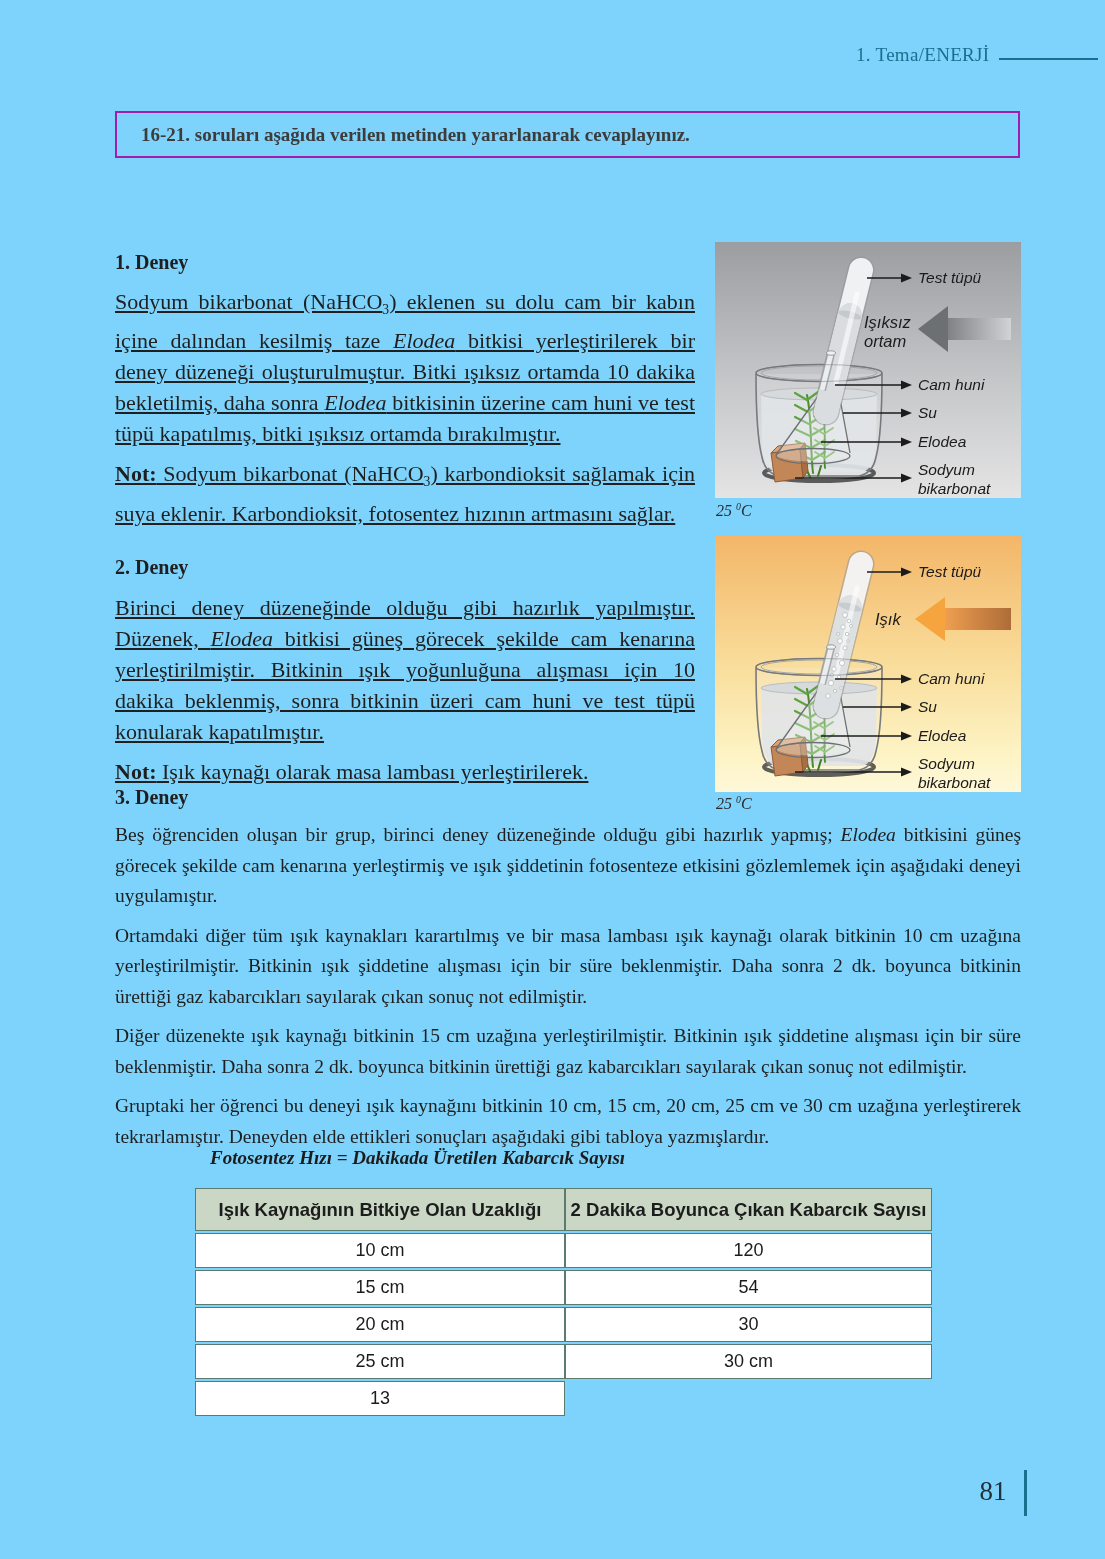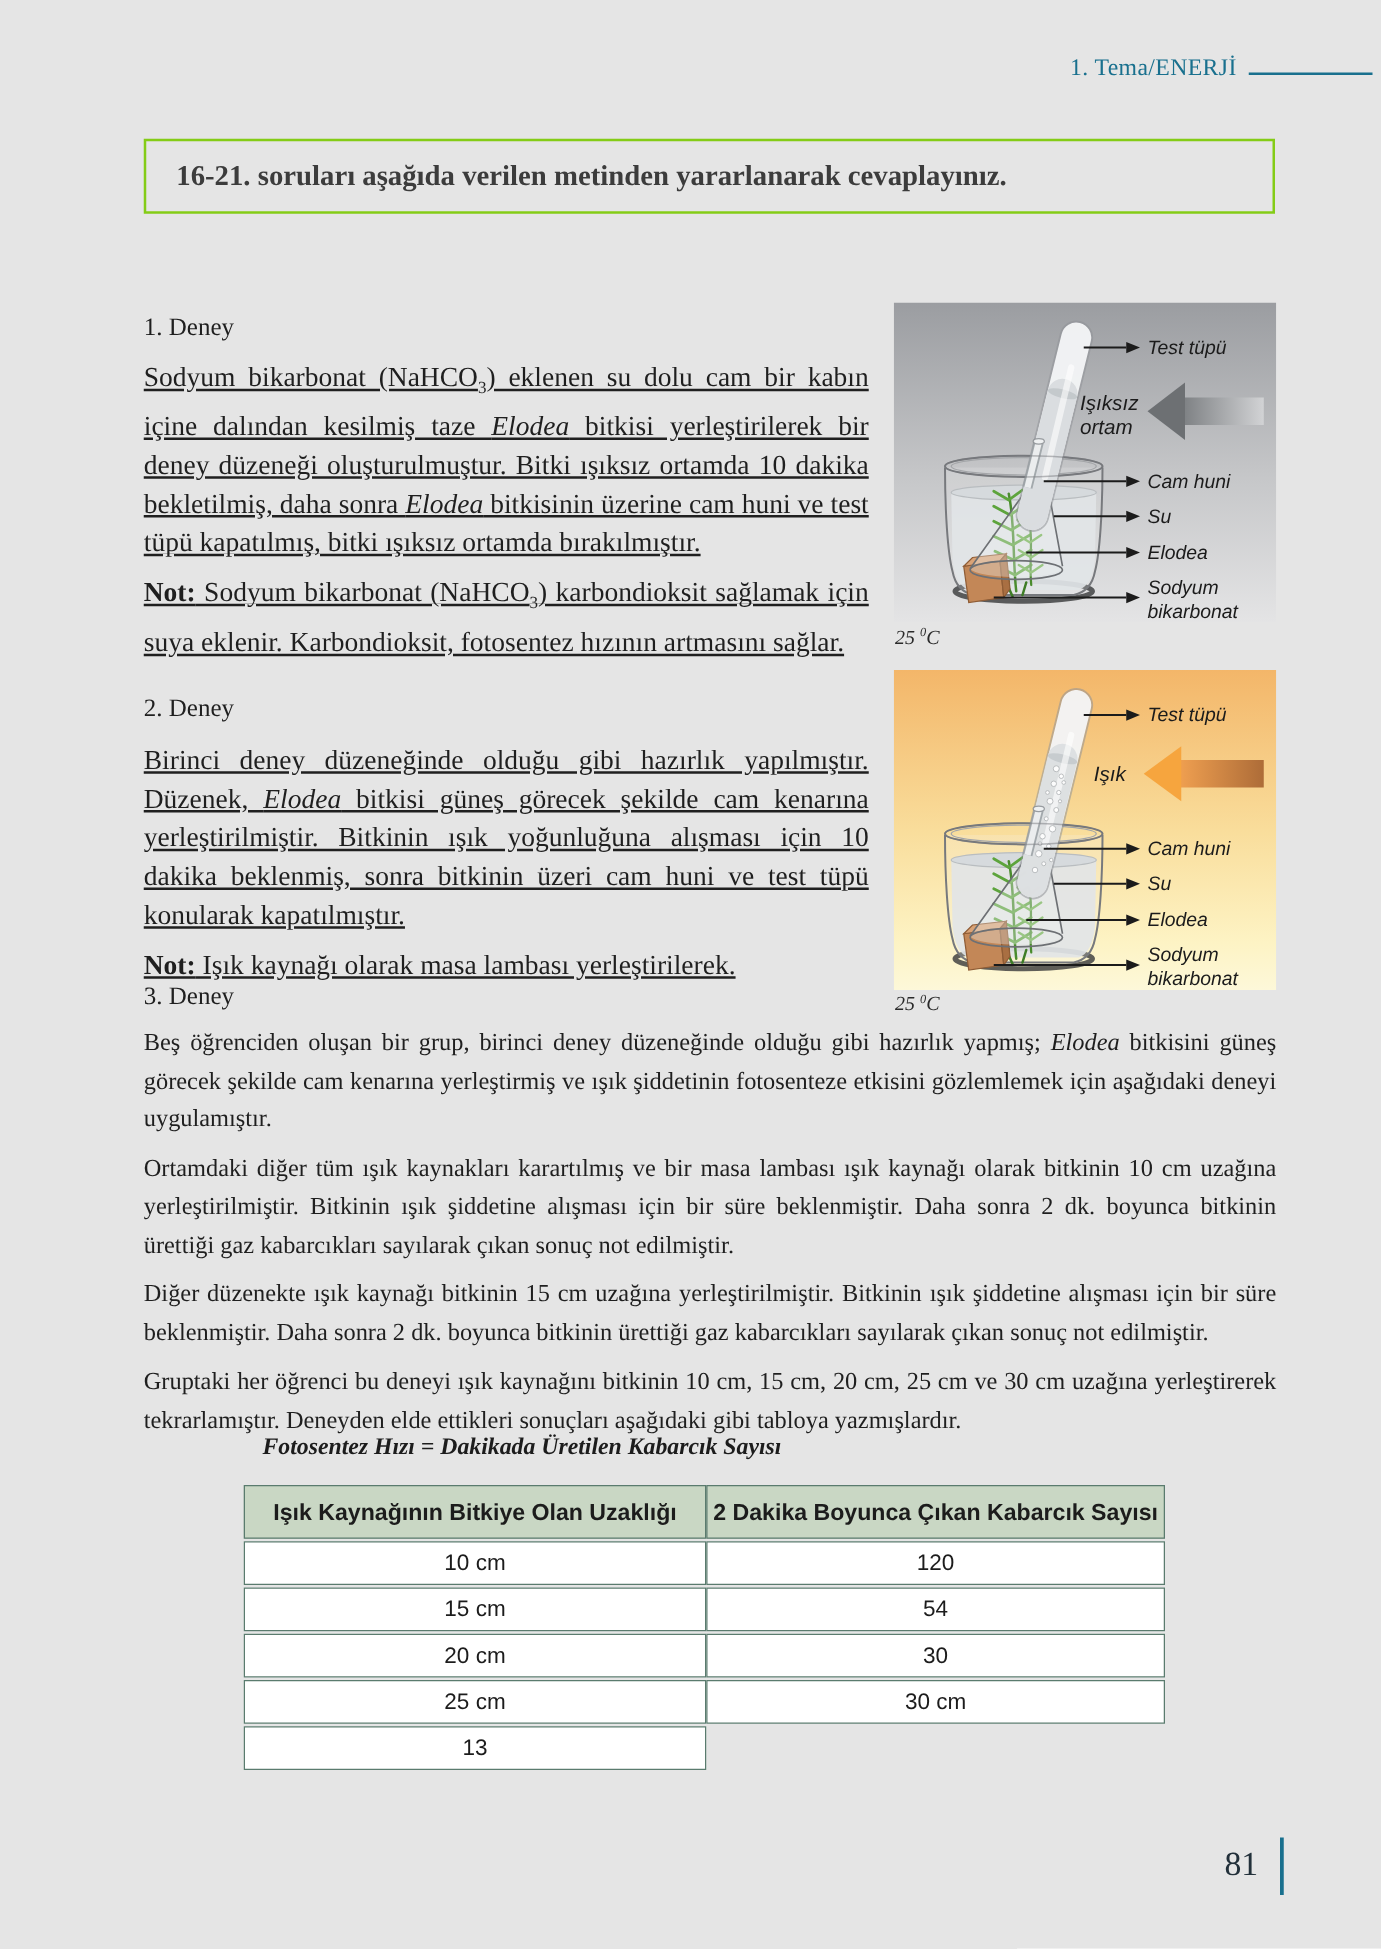--- a/index.html
+++ b/index.html
@@ -1,31 +1,31 @@
 <!DOCTYPE html>
 <html lang="tr"><head>
 <meta charset="utf-8">
 <style>
   html,body { margin:0; padding:0; background:#ffffff; }
   .page {
-    position:relative; width:1105px; height:1559px; background:#e5e5e5;
+    position:relative; width:1105px; height:1559px; background:#7dd3fc;
     font-family:"Liberation Serif","DejaVu Serif",serif; color:#1f1f1f; overflow:hidden;
   }
   
   .header-right{ position:absolute; top:44px; left:856px; width:242px; display:flex; align-items:center; gap:10px; }
   .header-title{ font-size:19px; color:#19708e; letter-spacing:.3px; white-space:nowrap; }
   .header-rule{ flex:1; height:2px; background:#19708e; margin-top:7px; }
   
   .instruction-box{
-    position:absolute; left:115px; top:111px; width:905px; height:60px; box-sizing:border-box;
-    border:2px solid #84cc16; display:flex; align-items:center; padding-left:24px;
-    font-weight:bold; font-size:23px; color:#3c3c3c;
+    position:absolute; left:115px; top:111px; width:905px; height:47px; box-sizing:border-box;
+    border:2px solid #a21caf; display:flex; align-items:center; padding-left:24px;
+    font-weight:bold; font-size:19px; color:#3c3c3c;
   }
   .intro{ position:absolute; left:115px; top:169px; width:905px; font-size:19.5px; line-height:31px; text-align:justify; }
-  .exp-title{ position:absolute; font-weight:normal; font-size:20px; }
+  .exp-title{ position:absolute; font-weight:bold; font-size:20px; }
   .exp-body{ position:absolute; width:580px; font-size:22px; line-height:31px; text-align:justify;text-decoration:underline; }
   .exp-body p, .exp3-body p { margin:0 0 9px 0; }
   .exp3-body{ position:absolute; left:115px; top:820px; width:906px; font-size:19.5px; line-height:30.5px; text-align:justify; }
   .exp1-title{ left:115px; top:251px; }
   .exp1-body{ left:115px; top:286px; }
   .exp2-title{ left:115px; top:556px; }
   .exp2-body{ left:115px; top:592px; }
   .exp3-title{ left:115px; top:786px; }
   sub{ font-size:.62em; }
   .diagram{ position:absolute; }

